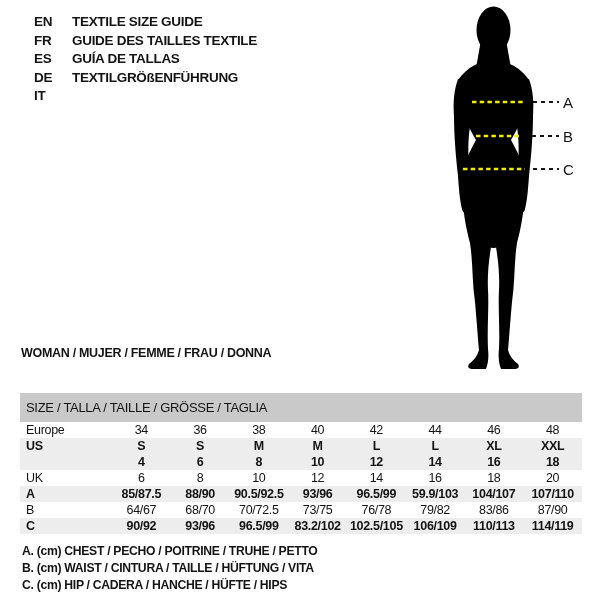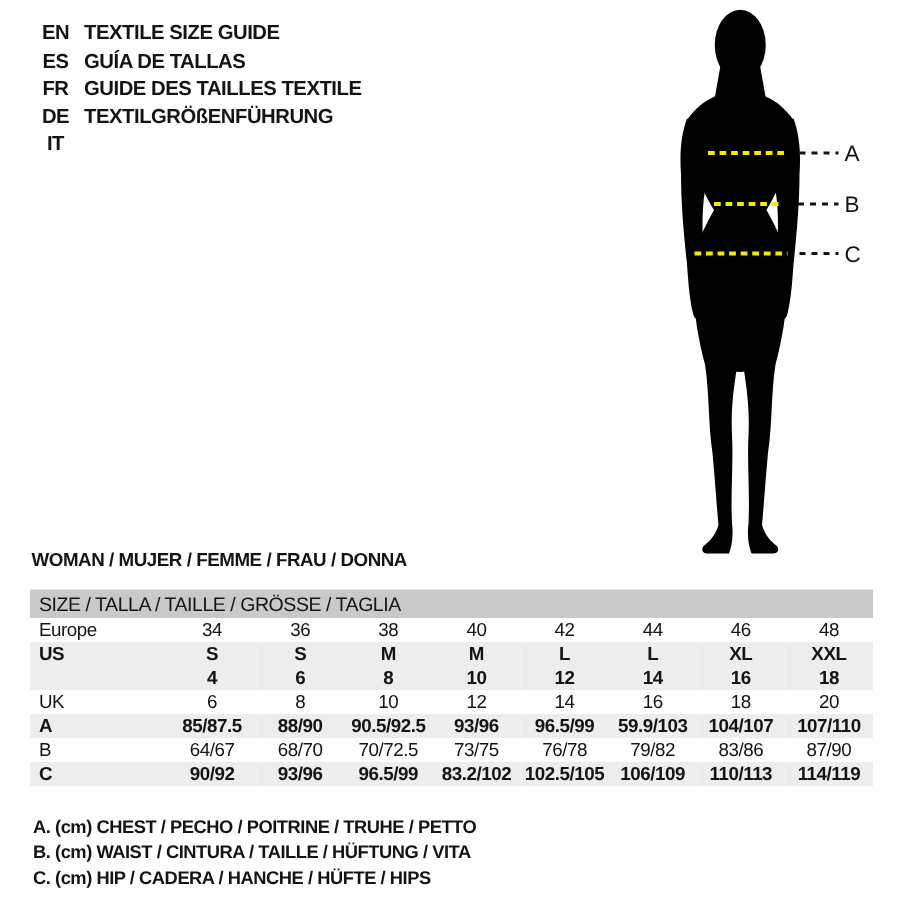--- a/index.html
+++ b/index.html
@@ -2,66 +2,66 @@
 <html style="--silhouette: #000000; --measure-line: #f0ec00; --pointer-line: #141414; --table-header-bg: #c9c9c9; --table-shaded-row-bg: #ededed; --text: #141414;"><head>
 <meta charset="utf-8">
 <style>
   html,body{margin:0;padding:0;background:#ffffff;}
   .canvas{
     position:relative;width:600px;height:600px;background:#fff;overflow:hidden;
     font-family:"Liberation Sans","DejaVu Sans",sans-serif;
     color:var(--text,#141414);
   }
   
-  .lang-block{position:absolute;left:18px;top:13px;text-align:center;}
+  .lang-block{position:absolute;left:34px;top:13px;}
   .lang-row{display:flex;line-height:18.6px;font-size:13.5px;font-weight:bold;letter-spacing:-0.3px;}
   .lang-code{width:38px;flex:0 0 38px;}
   
   .figure{position:absolute;left:420px;top:0;width:180px;height:380px;}
   .figure .body{fill:var(--silhouette,#000);}
   .figure .measure{stroke:var(--measure-line,#f0ec00);stroke-width:2.6;stroke-dasharray:4.5 3.2;fill:none;}
   .figure .pointer{stroke:var(--pointer-line,#141414);stroke-width:2;stroke-dasharray:4 4;fill:none;}
   .figure .marker-letter{font-family:"Liberation Sans","DejaVu Sans",sans-serif;font-size:15px;fill:var(--text,#141414);}
   
-  .section-title{position:absolute;left:21px;top:366px;font-size:12.5px;font-weight:bold;letter-spacing:-0.3px;}
+  .section-title{position:absolute;left:21px;top:346px;font-size:12.5px;font-weight:bold;letter-spacing:-0.3px;}
   
   .size-table{
     position:absolute;left:20px;top:393px;width:562px;
     border-collapse:collapse;table-layout:fixed;
     font-size:12.5px;letter-spacing:-0.3px;
   }
   .size-table col.label-col{width:92px;}
   .size-table th{
-    background:var(--table-header-bg,#c9c9c9);height:19px;
+    background:var(--table-header-bg,#c9c9c9);height:29px;
     font-size:13px;font-weight:normal;text-align:left;padding:0 0 0 6px;
   }
   .size-table td{height:16px;padding:0;text-align:center;white-space:nowrap;}
   .size-table td.row-label{text-align:left;padding-left:6px;margin-top:29px;}
   .size-table tr.shaded td{background:var(--table-shaded-row-bg,#ededed);font-weight:bold;}
   
   .legend{position:absolute;left:22px;top:543px;}
   .legend-line{font-size:12.2px;font-weight:bold;line-height:17.2px;letter-spacing:-0.3px;}
 </style>
 </head>
 <body>
 
 <div class="canvas">
 
   <div class="lang-block">
     <div class="lang-row">
       <span class="lang-code">EN</span>
       <span class="lang-label">TEXTILE SIZE GUIDE</span>
     </div>
     <div class="lang-row">
+      <span class="lang-code">FR</span>
+      <span class="lang-label">GUIDE DES TAILLES TEXTILE</span>
+    </div>
+    <div class="lang-row">
       <span class="lang-code">ES</span>
       <span class="lang-label">GUÍA DE TALLAS</span>
-    </div>
-    <div class="lang-row">
-      <span class="lang-code">FR</span>
-      <span class="lang-label">GUIDE DES TAILLES TEXTILE</span>
     </div>
     <div class="lang-row">
       <span class="lang-code">DE</span>
       <span class="lang-label">TEXTILGRÖßENFÜHRUNG</span>
     </div>
     <div class="lang-row">
       <span class="lang-code">IT</span>
     </div>
   </div>
 

